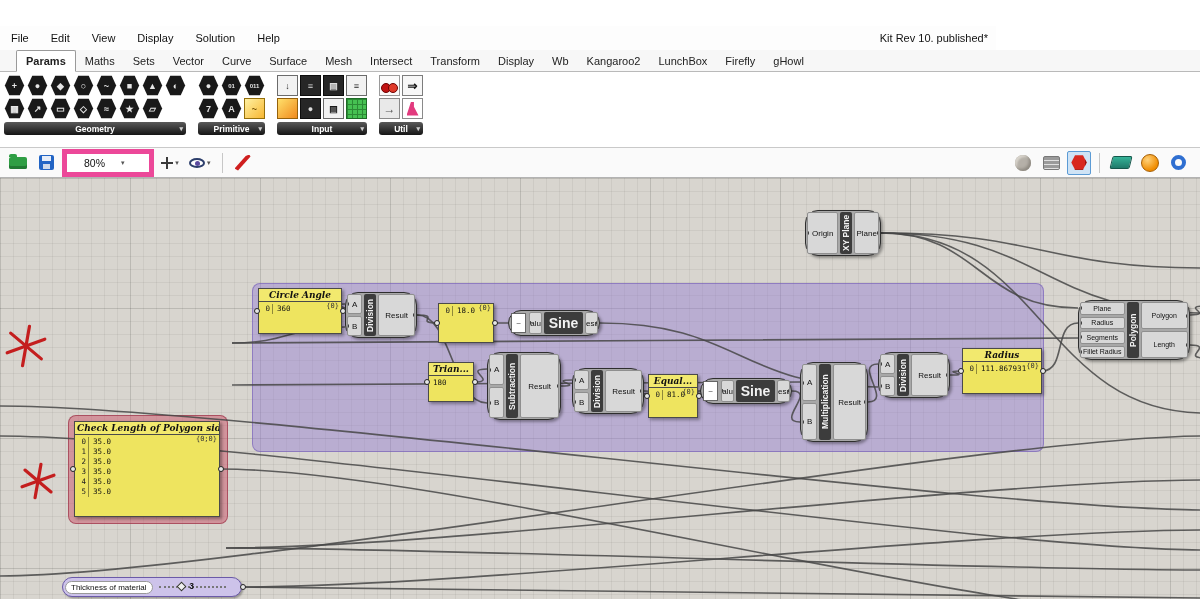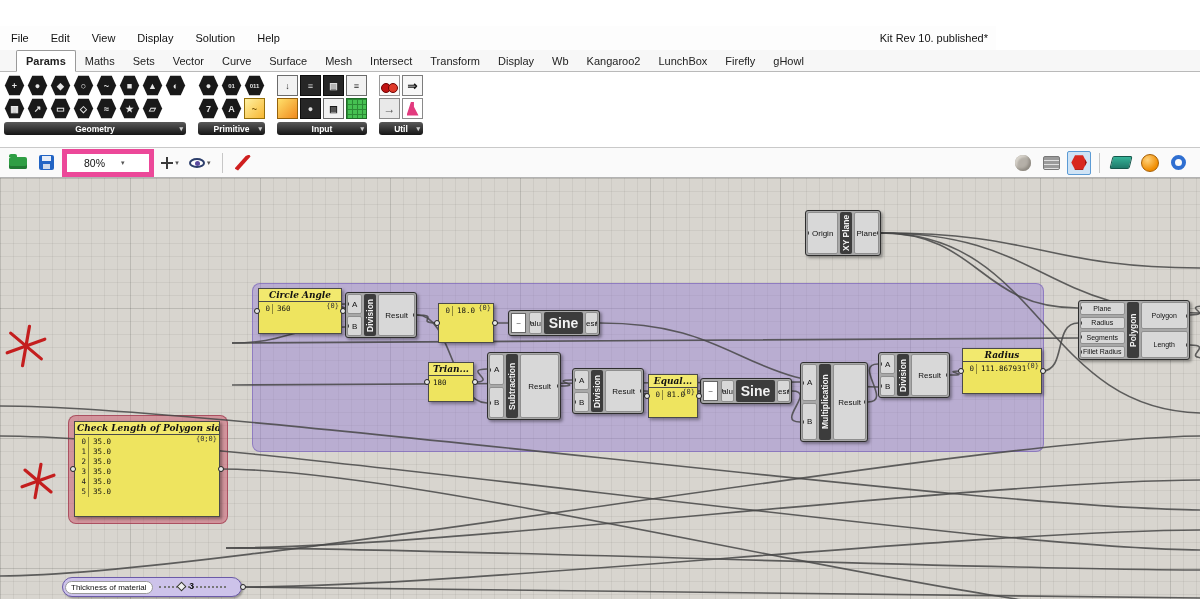--- a/index.html
+++ b/index.html
@@ -76,21 +76,21 @@
   .canvas{position:absolute;left:0;top:178px;width:1200px;height:421px;background-color:#d8d5cf;overflow:hidden;
     background-image:
       linear-gradient(rgba(0,0,0,0.05) 1px,transparent 1px),
       linear-gradient(90deg,rgba(0,0,0,0.05) 1px,transparent 1px),
       linear-gradient(rgba(0,0,0,0.085) 1px,transparent 1px),
       linear-gradient(90deg,rgba(0,0,0,0.085) 1px,transparent 1px);
     background-size:13px 13px,13px 13px,130px 130px,130px 130px;}
   #wires{position:absolute;left:0;top:0;z-index:1;pointer-events:none;}
   .gh-group{position:absolute;border-radius:8px;z-index:0;}
 
-  .gh-node{position:absolute;display:flex;align-items:stretch;background:#a8a8a8;border:1px solid #2e2e2e;border-radius:3px;box-shadow:2px 2px 3px rgba(0,0,0,.35);z-index:2;box-sizing:border-box;}
+  .gh-node{position:absolute;display:flex;align-items:stretch;background:#a8a8a8;border:1px solid #2e2e2e;border-radius:13px;box-shadow:2px 2px 3px rgba(0,0,0,.35);z-index:2;box-sizing:border-box;}
   .gh-node .col{display:flex;flex-direction:column;min-width:0;}
   .gh-node .outcol{flex:1;}
   .cell{flex:1;position:relative;display:flex;align-items:center;justify-content:center;background:#d8d8d8;border:1px solid #8f8f8f;border-radius:2px;margin:1px;padding:0 4px;font-size:8px;color:#111;white-space:nowrap;overflow:hidden;}
   .dense .cell{font-size:7px;padding:0 2px;}
   .lab-v{writing-mode:vertical-rl;transform:rotate(180deg);background:#3c3c3c;color:#f2f2f2;font-size:8.5px;font-weight:bold;display:flex;align-items:center;justify-content:center;margin:1px;border-radius:2px;padding:2px 1px;}
   .lab-h{background:#3c3c3c;color:#f2f2f2;font-size:14px;font-weight:bold;display:flex;align-items:center;padding:0 5px;margin:1px;border-radius:2px;}
   .sine-chip{width:13px;background:#fff;border:1px solid #666;margin:2px;display:flex;align-items:center;justify-content:center;font-size:8px;color:#333;}
   .port{position:absolute;width:6px;height:6px;border-radius:50%;background:#e6e6e6;border:1px solid #222;box-sizing:border-box;z-index:3;}
   .pl{left:-5px;top:50%;margin-top:-3px;}
   .pr{right:-5px;top:50%;margin-top:-3px;}

